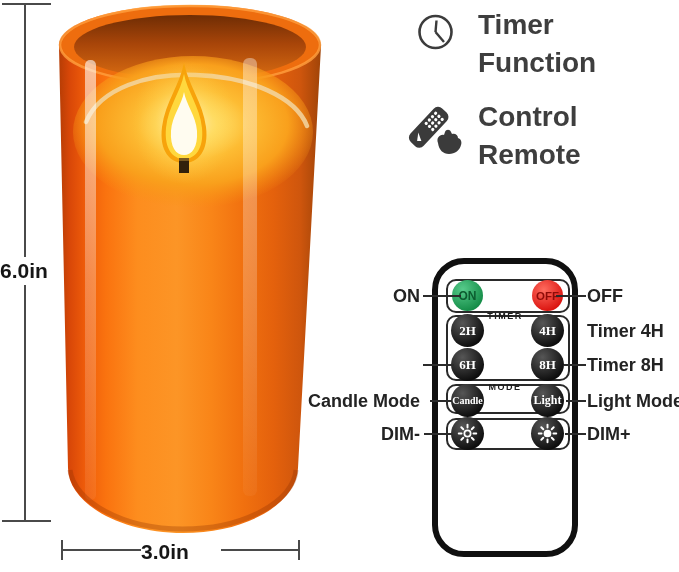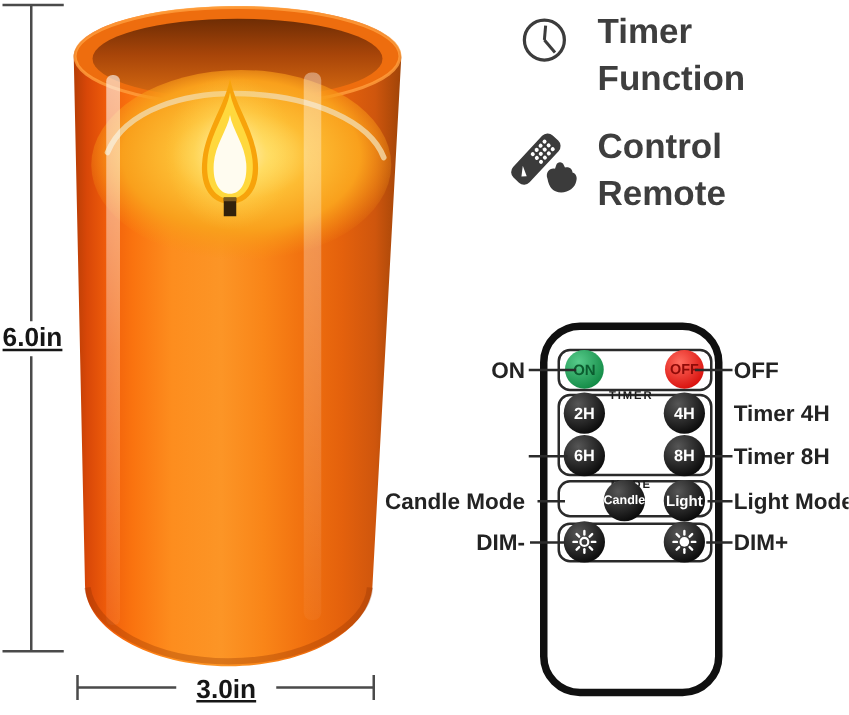--- a/index.html
+++ b/index.html
@@ -6,21 +6,21 @@
   #canvas{
     position:relative;width:679px;height:572px;background:#fff;overflow:hidden;
     font-family:"Liberation Sans",sans-serif;
   }
   .abs{position:absolute;}
 
   
   .dim-line{position:absolute;background:#4a4a4a;}
   .dim-label{
     position:absolute;background:#fff;color:#161616;font-weight:700;
-    font-size:21px;text-align:center;line-height:24px;padding:2px 0;white-space:nowrap;text-decoration:underline;
+    font-size:21px;text-align:left;line-height:24px;padding:2px 0;white-space:nowrap;
   }
 
   
   .feature-heading{
     position:absolute;left:478px;color:#3e3e3e;font-weight:700;
     font-size:28px;line-height:38px;white-space:nowrap;
   }
 
   
   .remote{
@@ -35,34 +35,34 @@
     position:absolute;width:134px;text-align:center;left:0;
     font-size:9px;font-weight:700;letter-spacing:1.5px;color:#1d1d1d;
   }
   .rbtn{
     position:absolute;border-radius:50%;display:flex;align-items:center;justify-content:center;
     font-weight:700;box-sizing:border-box;
   }
   .rbtn.black{
     width:33px;height:33px;
     background:radial-gradient(circle at 35% 28%,#565656,#0d0d0d 75%);
-    color:#fff;font-size:13px;
+    color:#fff;font-size:13px;font-family:Liberation Serif, serif;
   }
   .rbtn.on{
     width:31px;height:31px;
     background:radial-gradient(circle at 35% 30%,#57cb8b,#16natural 0);
     background:radial-gradient(circle at 35% 30%,#57cb8b,#128a45 78%);
     color:#0b5c2f;font-size:12px;
   }
   .rbtn.off{
     width:31px;height:31px;
     background:radial-gradient(circle at 38% 32%,#ff6c5f,#d9100c 78%);
     color:#8f0b08;font-size:11.5px;
   }
-  .rbtn.small-text{font-size:10px;margin-left:32px;}
+  .rbtn.small-text{font-size:10px;}
 
   
   .callout{
     position:absolute;font-size:18px;font-weight:700;color:#232323;
     line-height:24px;white-space:nowrap;
   }
   .callout.left{left:180px;width:240px;text-align:right;}
   .callout.right{left:587px;text-align:left;}
   .connector{position:absolute;height:2px;background:#2b2b2b;}
 </style>

